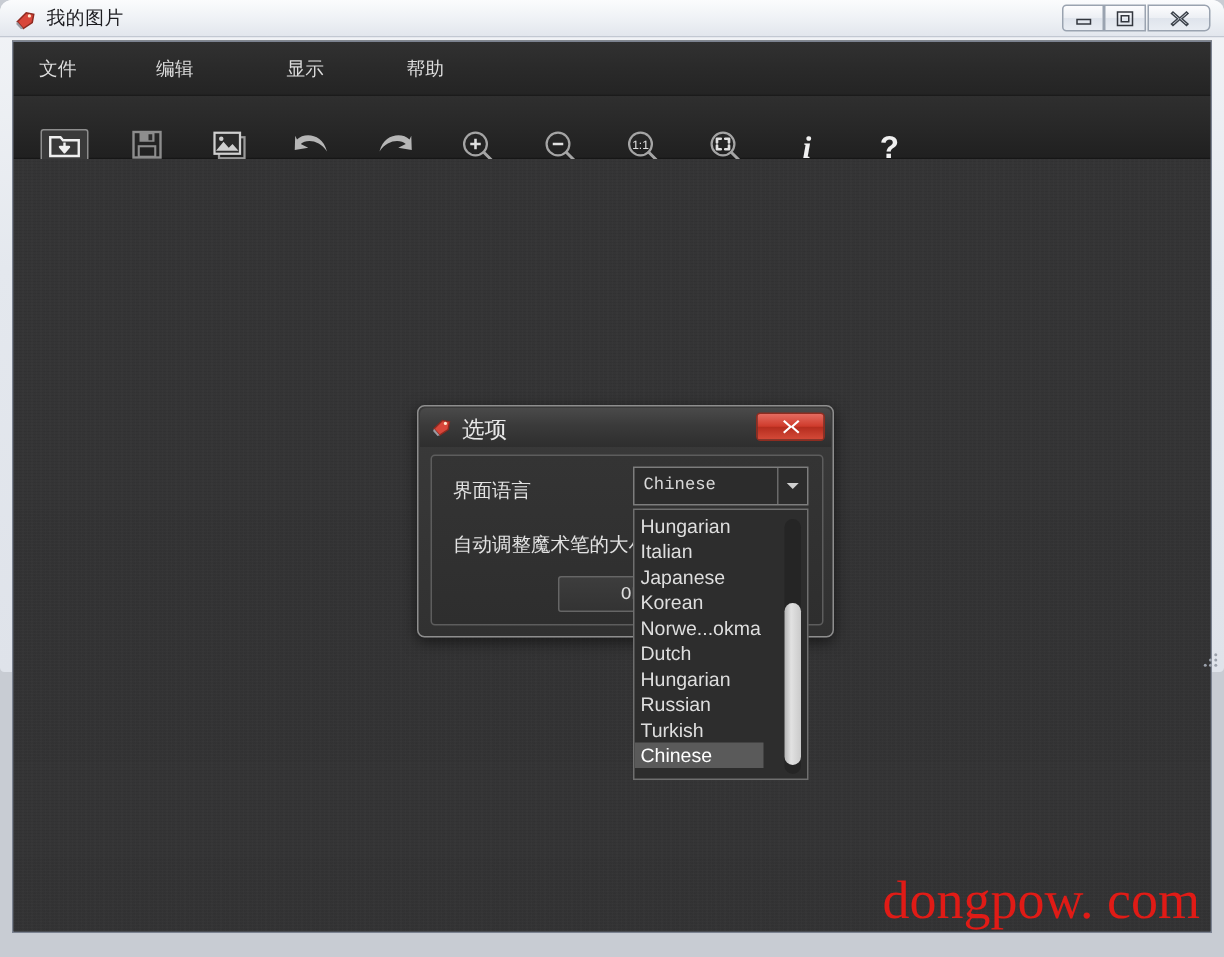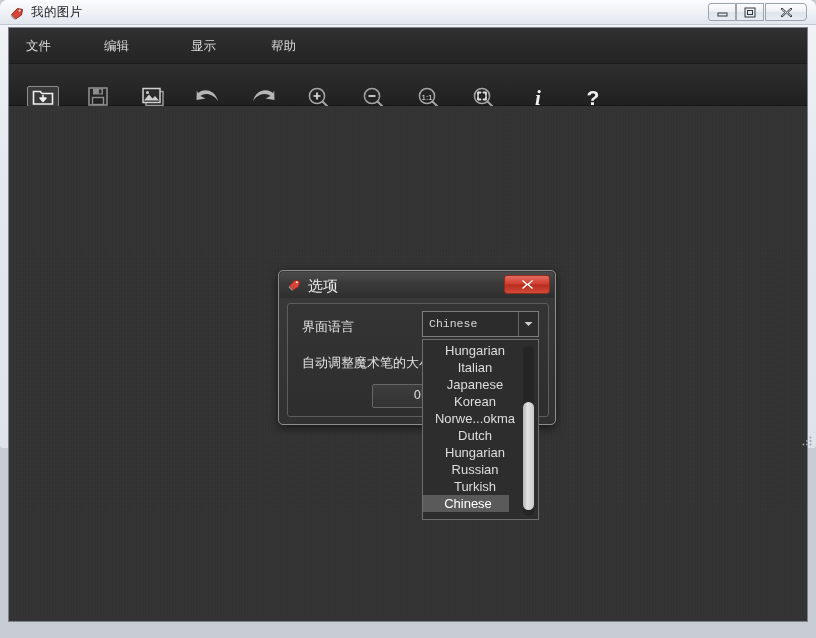--- a/index.html
+++ b/index.html
@@ -245,21 +245,21 @@
     color: #dedede;
     white-space: nowrap;
     overflow: hidden;
     margin: 0 0 0 0;
   }
   .lang-option.selected {
     background: #5a5a5a;
     color: #ffffff;
     width: 86px;
   }
-  #lang-list { position: absolute; left: 0; top: 2px; width: 100px; text-align: center; }
+  #lang-list { position: absolute; left: 0; top: 2px; width: 100px; }
   #lang-scrollbar {
     position: absolute;
     right: 4px; top: 6px;
     width: 11px; height: 170px;
     background: #252525;
     border-radius: 6px;
   }
   #lang-scroll-thumb {
     position: absolute;
     left: 0; top: 56px;
@@ -411,20 +411,21 @@
         <span>
           <svg width="18" height="24" viewBox="0 0 18 24">
             <text x="9" y="19" font-size="21" font-weight="bold" font-family="Liberation Sans, sans-serif" fill="#f0f0f0" text-anchor="middle">?</text>
           </svg>
         </span>
       </div>
     </div>
 
     <div id="canvas-area">
       <div id="canvas-noise"></div>
+      <div id="watermark">dongpow. com</div>
     </div>
 
     <div id="options-dialog">
 
       <div id="dialog-titlebar">
         <span id="dialog-icon">
           <svg width="15" height="15" viewBox="0 0 16 16">
             <path d="M2.5 9.5 L8.5 3.5 L13.5 4.5 L12.5 10 L6.5 14 Z" fill="#d8463a" stroke="#8e2a20" stroke-width="1"></path>
             <circle cx="10.6" cy="5.6" r="1.1" fill="#ffe9d0"></circle>
             <path d="M2.5 9.5 L6.5 14 L5 14.5 L1.8 11 Z" fill="#9a9aa2"></path>

